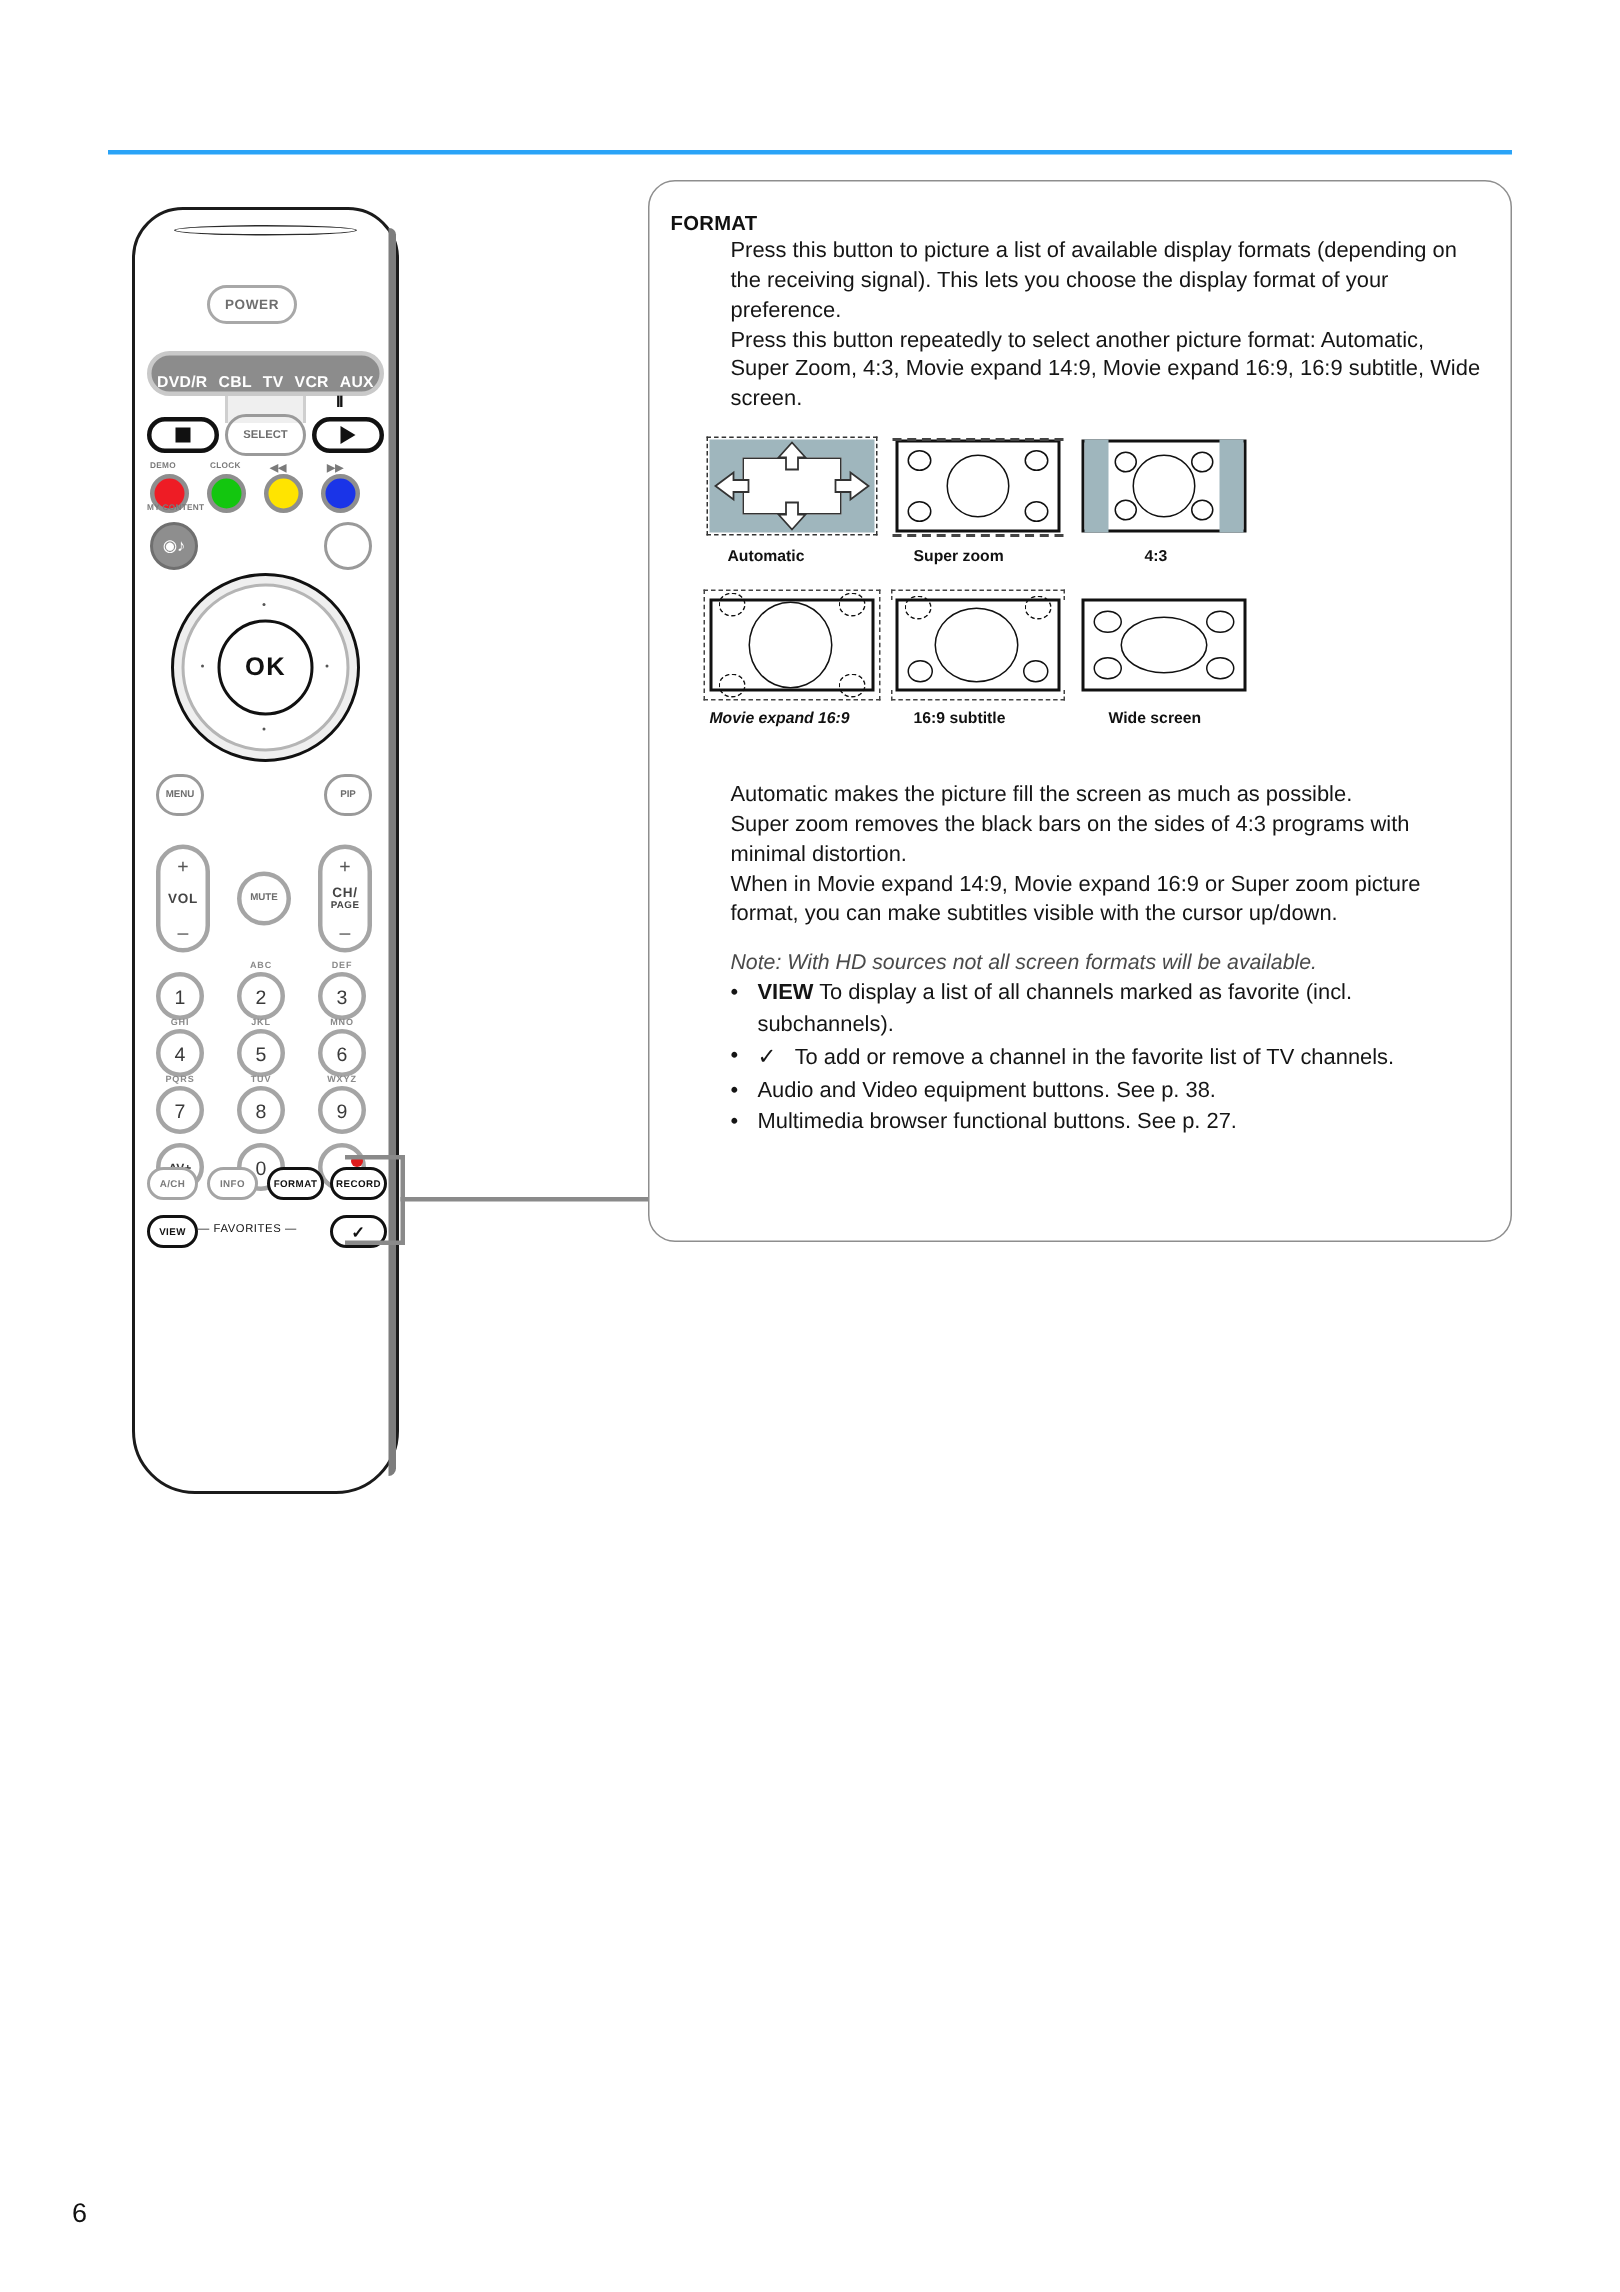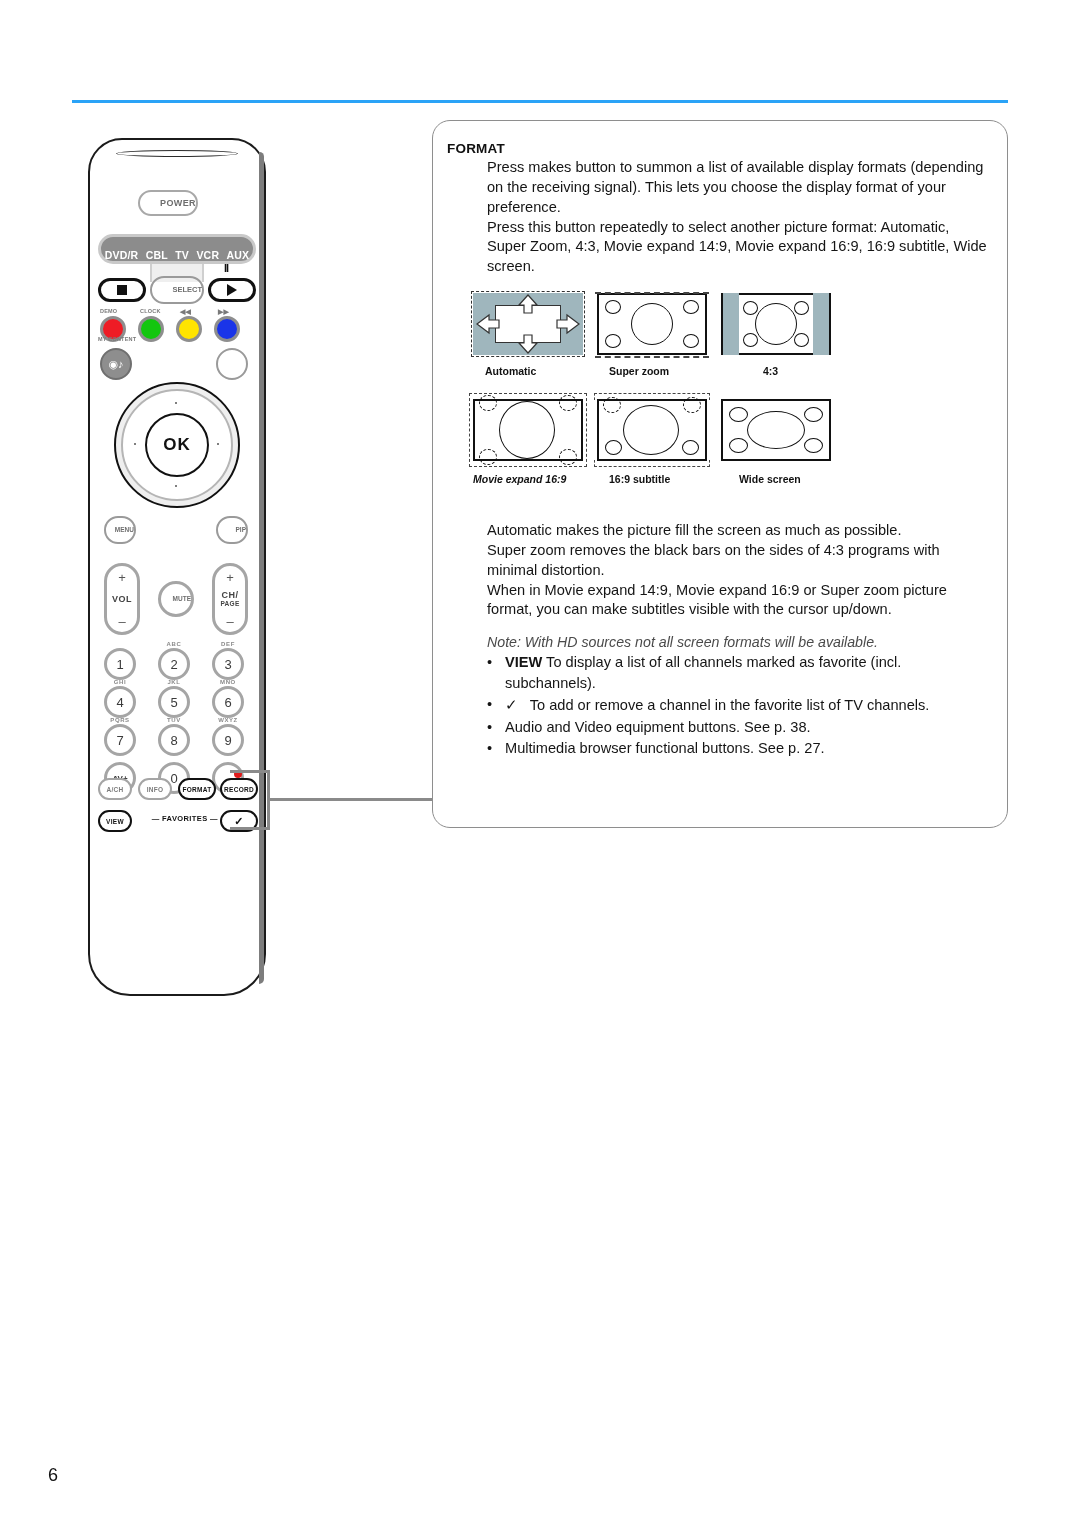--- a/index.html
+++ b/index.html
@@ -78,21 +78,20 @@
     box-sizing: border-box;
     display: flex;
     align-items: center;
     justify-content: center;
     text-align: center;
     line-height: 1;
   }
   .lbl-gray {
     color: #6e6e6e;
     font-weight: bold;
-    justify-content: flex-end;
   }
 
   
   #btn-power {
     left: 50px; top: 52px; width: 60px; height: 26px;
     border: 2.5px solid #a8a8a8; border-radius: 999px;
     font-size: 9px; letter-spacing: .4px;
   }
 
   
@@ -231,22 +230,22 @@
     box-sizing: border-box; display: flex; align-items: center; justify-content: center;
     font-size: 6.5px; font-weight: bold; letter-spacing: .3px;
   }
   .fn.gray { border: 2.5px solid #a5a5a5; color: #7a7a7a; background: #fff; }
   .fn.dark { border: 2.5px solid #111; color: #111; background: #fff; }
   #record-dot {
     position: absolute; left: 146px; top: 632px; width: 8px; height: 8px;
     background: #e01b1b; border-radius: 50%;
   }
   #lbl-favorites {
-    position: absolute; left: 44px; top: 676px; width: 86px; text-align: right;
-    font-size: 7.5px; font-weight: bold; color: #111; letter-spacing: .4px;
+    position: absolute; left: 44px; top: 676px; width: 86px; text-align: left;
+    font-size: 7.5px; font-weight: normal; color: #111; letter-spacing: .4px;
   }
   .check-glyph { font-size: 11px; font-weight: bold; color: #111; }
 
   
   #callout {
     position: absolute; left: 230px; top: 770px; width: 212px; height: 62px;
   }
   #callout .seg { position: absolute; background: #8a8a8a; }
 
   
@@ -509,21 +508,21 @@
   <div class="seg" style="left:0px;  top:0px;  width:40px; height:3px;"></div>
   <div class="seg" style="left:37px; top:0px;  width:3px;  height:60px;"></div>
   <div class="seg" style="left:0px;  top:57px; width:40px; height:3px;"></div>
   <div class="seg" style="left:37px; top:28px; width:175px;height:3px;"></div>
 </div>
 
 <div id="panel">
   <div class="panel-inner">
 
     <h2 class="sec">FORMAT</h2>
-    <p class="body">Press makes button to summon a list of available display formats (depending on the receiving signal). This lets you choose the display format of your preference.</p>
+    <p class="body">Press this button to picture a list of available display formats (depending on the receiving signal). This lets you choose the display format of your preference.</p>
     <p class="body">Press this button repeatedly to select another picture format: Automatic, Super Zoom, 4:3, Movie expand 14:9, Movie expand 16:9, 16:9 subtitle, Wide screen.</p>
 
     <div class="fmt-row" style="margin-top:16px; margin-left:26px;">
 
       <div class="fmt-item" style="left:0px;">
         <div class="scr" style="width:110px; height:62px;">
           <div class="fill-blue"></div>
           <div class="dashed-out" style="left:-2px; top:-2px; right:-2px; bottom:-2px; border-color:#333;"></div>
           <div class="white-box" style="left:22px; top:12px; width:66px; height:38px;"></div>
           <svg width="110" height="62" style="position:absolute;left:0;top:0;">

